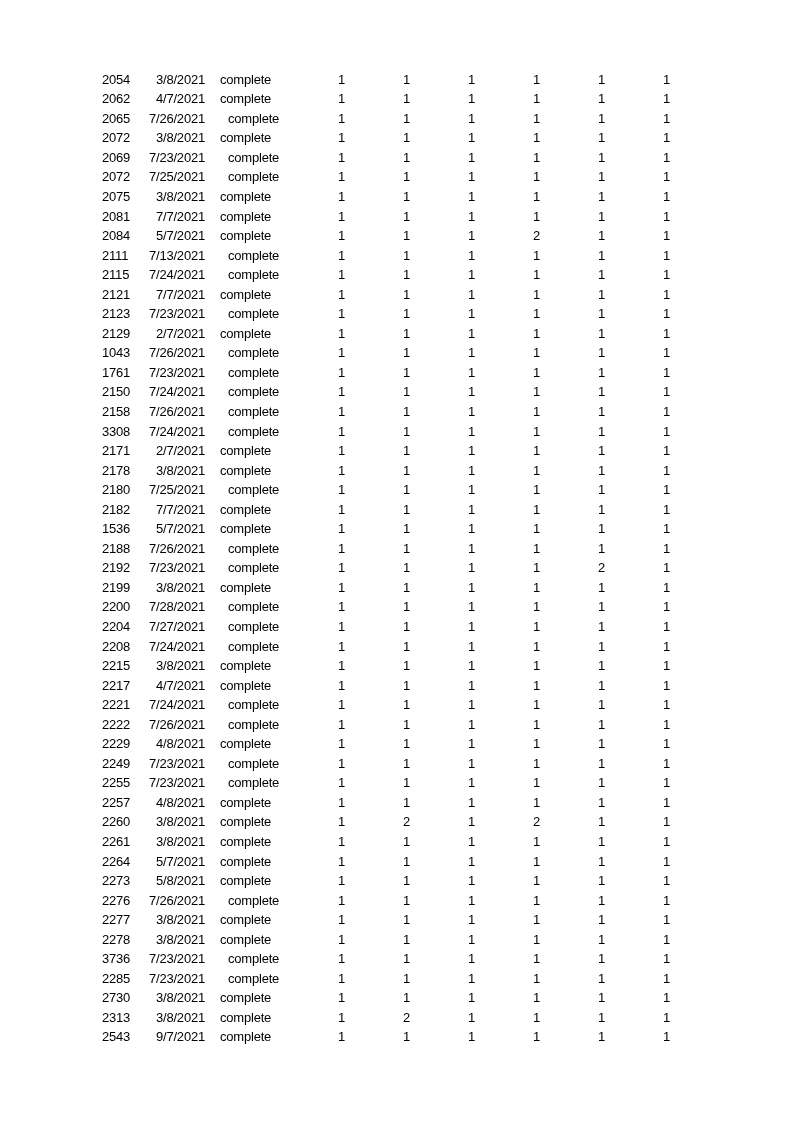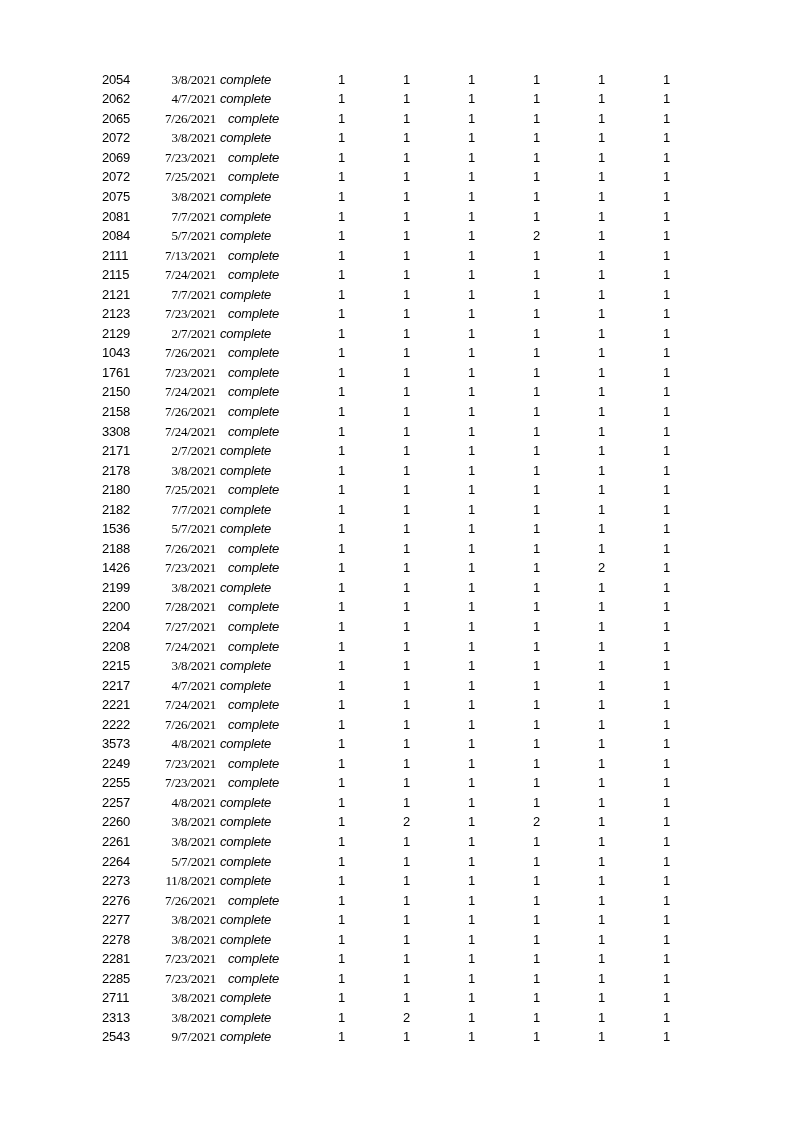--- a/index.html
+++ b/index.html
@@ -5,23 +5,23 @@
   html,body{margin:0;padding:0;background:#ffffff;}
   .page{
     position:relative;width:800px;height:1132px;background:#ffffff;
     font-family:"Liberation Sans",sans-serif;font-size:13px;color:#000000;
     letter-spacing:-0.2px;overflow:hidden;
   }
   .sheet{position:absolute;top:69.7px;left:0;width:800px;}
   .row{position:relative;height:19.55px;line-height:19.55px;}
   .cell{position:absolute;top:0;height:19.55px;white-space:nowrap;}
   .c-id{left:102px;width:40px;text-align:left;}
-  .c-date{left:127px;width:89px;text-align:right;font-family:Liberation Serif, serif;}
+  .c-date{left:116px;width:89px;text-align:right;}
   .row.textdate .c-date{text-align:right;}
-  .c-status{left:220px;text-align:right;font-style:italic;}
+  .c-status{left:220px;text-align:right;}
   .row.textdate .c-status{left:228px;}
   .c-n{width:40px;text-align:right;}
   .c-n.n0{left:305px;}
   .c-n.n1{left:370px;}
   .c-n.n2{left:435px;}
   .c-n.n3{left:500px;}
   .c-n.n4{left:565px;}
   .c-n.n5{left:630px;}
 </style>
 </head>
@@ -298,21 +298,21 @@
     <span class="cell c-date">7/26/2021</span>
     <span class="cell c-status">complete</span>
     <span class="cell c-n n0">1</span>
     <span class="cell c-n n1">1</span>
     <span class="cell c-n n2">1</span>
     <span class="cell c-n n3">1</span>
     <span class="cell c-n n4">1</span>
     <span class="cell c-n n5">1</span>
   </div>
       <div class="row textdate">
-    <span class="cell c-id">1426</span>
+    <span class="cell c-id">2192</span>
     <span class="cell c-date">7/23/2021</span>
     <span class="cell c-status">complete</span>
     <span class="cell c-n n0">1</span>
     <span class="cell c-n n1">1</span>
     <span class="cell c-n n2">1</span>
     <span class="cell c-n n3">1</span>
     <span class="cell c-n n4">2</span>
     <span class="cell c-n n5">1</span>
   </div>
       <div class="row">
@@ -397,21 +397,21 @@
     <span class="cell c-date">7/26/2021</span>
     <span class="cell c-status">complete</span>
     <span class="cell c-n n0">1</span>
     <span class="cell c-n n1">1</span>
     <span class="cell c-n n2">1</span>
     <span class="cell c-n n3">1</span>
     <span class="cell c-n n4">1</span>
     <span class="cell c-n n5">1</span>
   </div>
       <div class="row">
-    <span class="cell c-id">3573</span>
+    <span class="cell c-id">2229</span>
     <span class="cell c-date">4/8/2021</span>
     <span class="cell c-status">complete</span>
     <span class="cell c-n n0">1</span>
     <span class="cell c-n n1">1</span>
     <span class="cell c-n n2">1</span>
     <span class="cell c-n n3">1</span>
     <span class="cell c-n n4">1</span>
     <span class="cell c-n n5">1</span>
   </div>
       <div class="row textdate">
@@ -475,21 +475,21 @@
     <span class="cell c-status">complete</span>
     <span class="cell c-n n0">1</span>
     <span class="cell c-n n1">1</span>
     <span class="cell c-n n2">1</span>
     <span class="cell c-n n3">1</span>
     <span class="cell c-n n4">1</span>
     <span class="cell c-n n5">1</span>
   </div>
       <div class="row">
     <span class="cell c-id">2273</span>
-    <span class="cell c-date">11/8/2021</span>
+    <span class="cell c-date">5/8/2021</span>
     <span class="cell c-status">complete</span>
     <span class="cell c-n n0">1</span>
     <span class="cell c-n n1">1</span>
     <span class="cell c-n n2">1</span>
     <span class="cell c-n n3">1</span>
     <span class="cell c-n n4">1</span>
     <span class="cell c-n n5">1</span>
   </div>
       <div class="row textdate">
     <span class="cell c-id">2276</span>
@@ -518,21 +518,21 @@
     <span class="cell c-date">3/8/2021</span>
     <span class="cell c-status">complete</span>
     <span class="cell c-n n0">1</span>
     <span class="cell c-n n1">1</span>
     <span class="cell c-n n2">1</span>
     <span class="cell c-n n3">1</span>
     <span class="cell c-n n4">1</span>
     <span class="cell c-n n5">1</span>
   </div>
       <div class="row textdate">
-    <span class="cell c-id">2281</span>
+    <span class="cell c-id">3736</span>
     <span class="cell c-date">7/23/2021</span>
     <span class="cell c-status">complete</span>
     <span class="cell c-n n0">1</span>
     <span class="cell c-n n1">1</span>
     <span class="cell c-n n2">1</span>
     <span class="cell c-n n3">1</span>
     <span class="cell c-n n4">1</span>
     <span class="cell c-n n5">1</span>
   </div>
       <div class="row textdate">
@@ -540,21 +540,21 @@
     <span class="cell c-date">7/23/2021</span>
     <span class="cell c-status">complete</span>
     <span class="cell c-n n0">1</span>
     <span class="cell c-n n1">1</span>
     <span class="cell c-n n2">1</span>
     <span class="cell c-n n3">1</span>
     <span class="cell c-n n4">1</span>
     <span class="cell c-n n5">1</span>
   </div>
       <div class="row">
-    <span class="cell c-id">2711</span>
+    <span class="cell c-id">2730</span>
     <span class="cell c-date">3/8/2021</span>
     <span class="cell c-status">complete</span>
     <span class="cell c-n n0">1</span>
     <span class="cell c-n n1">1</span>
     <span class="cell c-n n2">1</span>
     <span class="cell c-n n3">1</span>
     <span class="cell c-n n4">1</span>
     <span class="cell c-n n5">1</span>
   </div>
       <div class="row">

